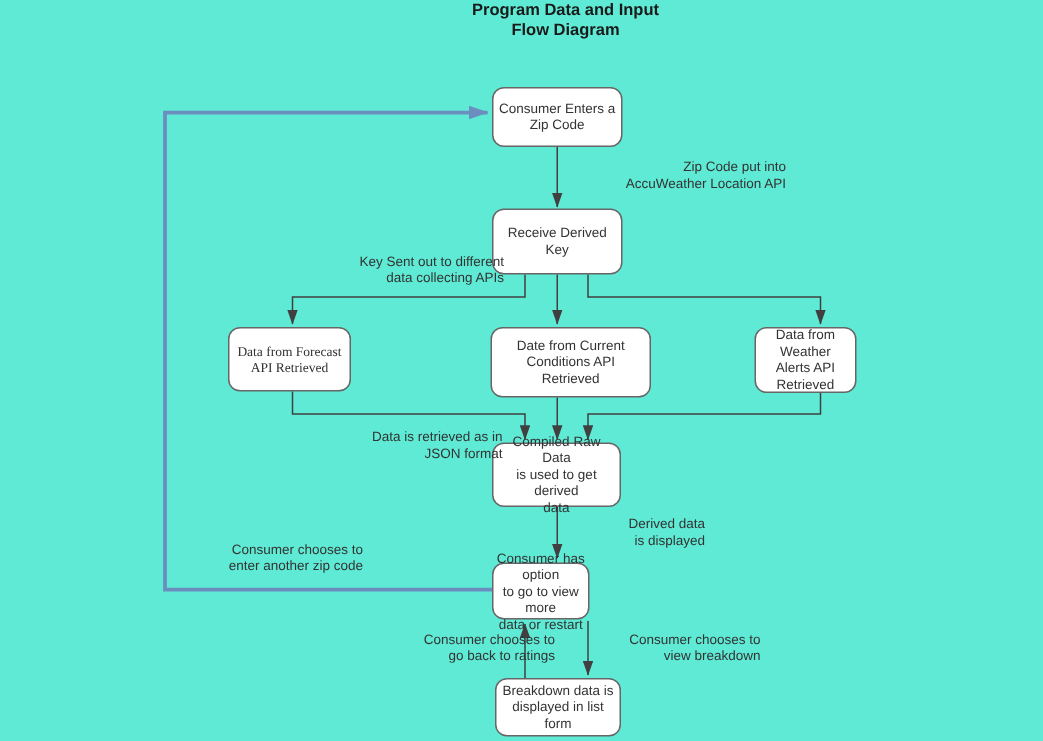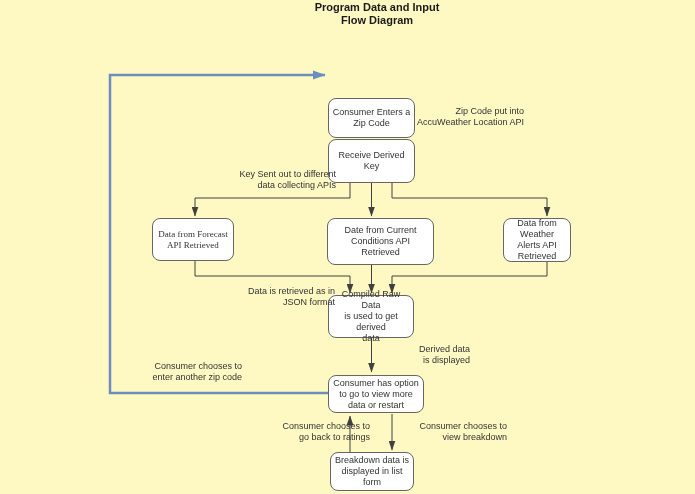--- a/index.html
+++ b/index.html
@@ -1,20 +1,20 @@
 <!DOCTYPE html>
 <html><head>
 <meta charset="utf-8">
 <style>
   html, body { margin: 0; padding: 0; background: #ffffff; }
   .canvas {
     position: relative;
     width: 695px;
     height: 494px;
-    background: #fef9c3;
+    background: #5eead4;
     font-family: "Liberation Sans", sans-serif;
     overflow: hidden;
   }
   .connector-layer {
     position: absolute;
     left: 0; top: 0;
     width: 695px; height: 494px;
   }
   .diagram-title {
     position: absolute;
@@ -34,27 +34,27 @@
     display: flex;
     align-items: center;
     justify-content: center;
     text-align: center;
     font-size: 9px;
     line-height: 11px;
     color: #333333;
     white-space: pre-line;
     padding: 2px;
   }
-  .n-zip        { left: 328px; top: 58px;  width: 87px; height: 40px; margin-top: 40px; }
+  .n-zip        { left: 328px; top: 58px;  width: 87px; height: 40px; }
   .n-key        { left: 328px; top: 139px; width: 87px; height: 44px; }
   .n-forecast   { left: 152px; top: 218px; width: 82px; height: 43px; font-family: Liberation Serif, serif; }
   .n-current    { left: 327px; top: 218px; width: 107px; height: 47px; }
   .n-alerts     { left: 503px; top: 218px; width: 68px; height: 44px; }
   .n-compiled   { left: 328px; top: 295px; width: 86px; height: 43px; }
-  .n-options    { left: 328px; top: 375px; width: 96px; height: 38px; }
+  .n-options    { left: 328px; top: 375px; width: 65px; height: 38px; }
   .n-breakdown  { left: 330px; top: 452px; width: 84px; height: 39px; }
   .lbl {
     position: absolute;
     font-size: 9px;
     line-height: 11px;
     color: #333333;
     text-align: right;
     white-space: pre-line;
   }
   .l-zipkey    { left: 354px; top: 106px; width: 170px; }

